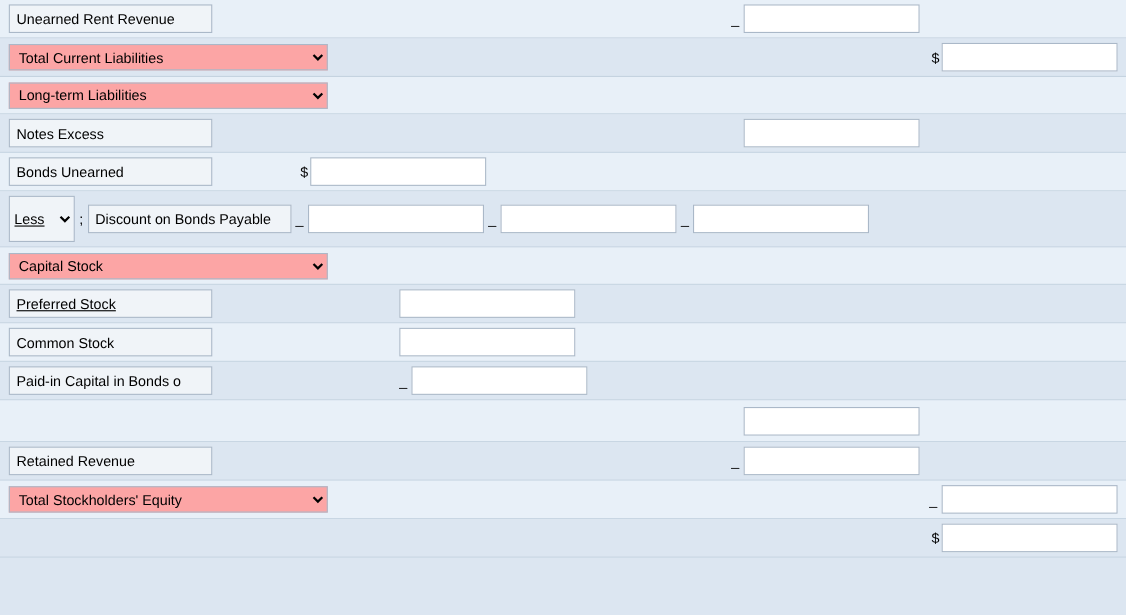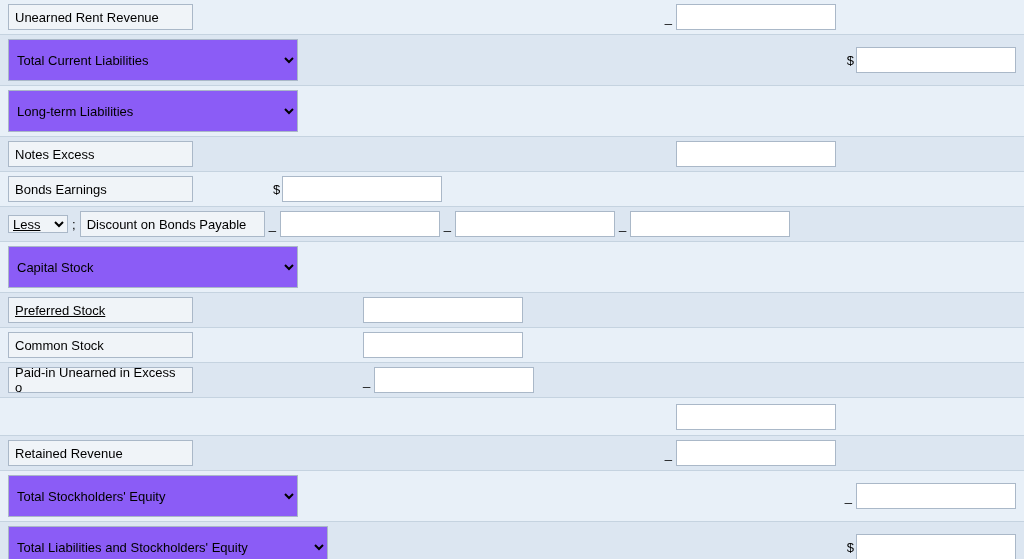--- a/index.html
+++ b/index.html
@@ -29,43 +29,43 @@
     .label-box {
       background: #f0f4f8;
       border: 1px solid #aab8c8;
       padding: 7px 6px;
       min-width: 185px;
       height: 26px;
       display: flex;
       align-items: center;
     }
     .select-box {
-      background: #8b5cf6;
+      background: #fca5a5;
       border: 1px solid #aab8c8;
       padding: 2px 4px;
-      height: 42px;
+      height: 24px;
       min-width: 290px;
       appearance: auto;
       font-size: 13px;
     }
     .input-box {
       background: #fff;
       border: 1px solid #aab8c8;
       height: 26px;
       width: 160px;
     }
     .dollar-sign {
       margin: 0 2px;
       font-size: 13px;
     }
     .col1 { width: 185px; flex-shrink: 0; }
     .col_gap { flex: 1; }
     .dash { margin: 0 2px; font-size: 13px; }
     .less-select {
-      height: 18px;
+      height: 42px;
       font-size: 13px;
       border: 1px solid #aab8c8;
       background: #f0f4f8;
       width: 60px;
       text-decoration: underline;
     }
   </style>
 </head>
 <body>
 
@@ -100,21 +100,21 @@
     <div class="label-box col1">
       <span>Notes Excess</span>
     </div>
     <div class="col_gap"></div>
     <input type="text" class="input-box" style="">
     <div style="width:180px;"></div>
   </div>
 
   <div class="row" style="background:#e8f0f8;">
     <div class="label-box col1">
-      <span>Bonds Earnings</span>
+      <span>Bonds Unearned</span>
     </div>
     <span class="dollar-sign" style="margin-left:80px;">$</span>
     <input type="text" class="input-box" style="">
   </div>
 
   <div class="row" style="background:#dce6f1;">
     <select class="less-select">
       <option>Less</option>
     </select>
     <span style="margin:0 4px;">;</span>
@@ -146,21 +146,21 @@
 
   <div class="row" style="background:#e8f0f8;">
     <div class="label-box col1">
       <span>Common Stock</span>
     </div>
     <input type="text" class="input-box" style="margin-left: 170px;">
   </div>
 
   <div class="row" style="background:#dce6f1;">
     <div class="label-box col1">
-      <span>Paid-in Unearned in Excess o</span>
+      <span>Paid-in Capital in Bonds o</span>
     </div>
     <span class="dash" style="margin-left:170px;">_</span>
     <input type="text" class="input-box" style="margin-left: 2px;">
   </div>
 
   <div class="row" style="background:#e8f0f8; min-height:38px;">
     <div style="width:185px;"></div>
     <div class="col_gap"></div>
     <input type="text" class="input-box" style="">
     <div style="width:180px;"></div>
@@ -179,21 +179,18 @@
   <div class="row" style="background:#e8f0f8;">
     <select class="select-box">
       <option>Total Stockholders' Equity</option>
     </select>
     <div class="col_gap"></div>
     <span class="dash">_</span>
     <input type="text" class="input-box" style="margin-left: 2px;">
   </div>
 
   <div class="row" style="background:#dce6f1;">
-    <select class="select-box" style="min-width:320px;">
-      <option>Total Liabilities and Stockholders' Equity</option>
-    </select>
     <div class="col_gap"></div>
     <span class="dollar-sign">$</span>
     <input type="text" class="input-box" style="">
   </div>
 
 </div>
 
 </body></html>

